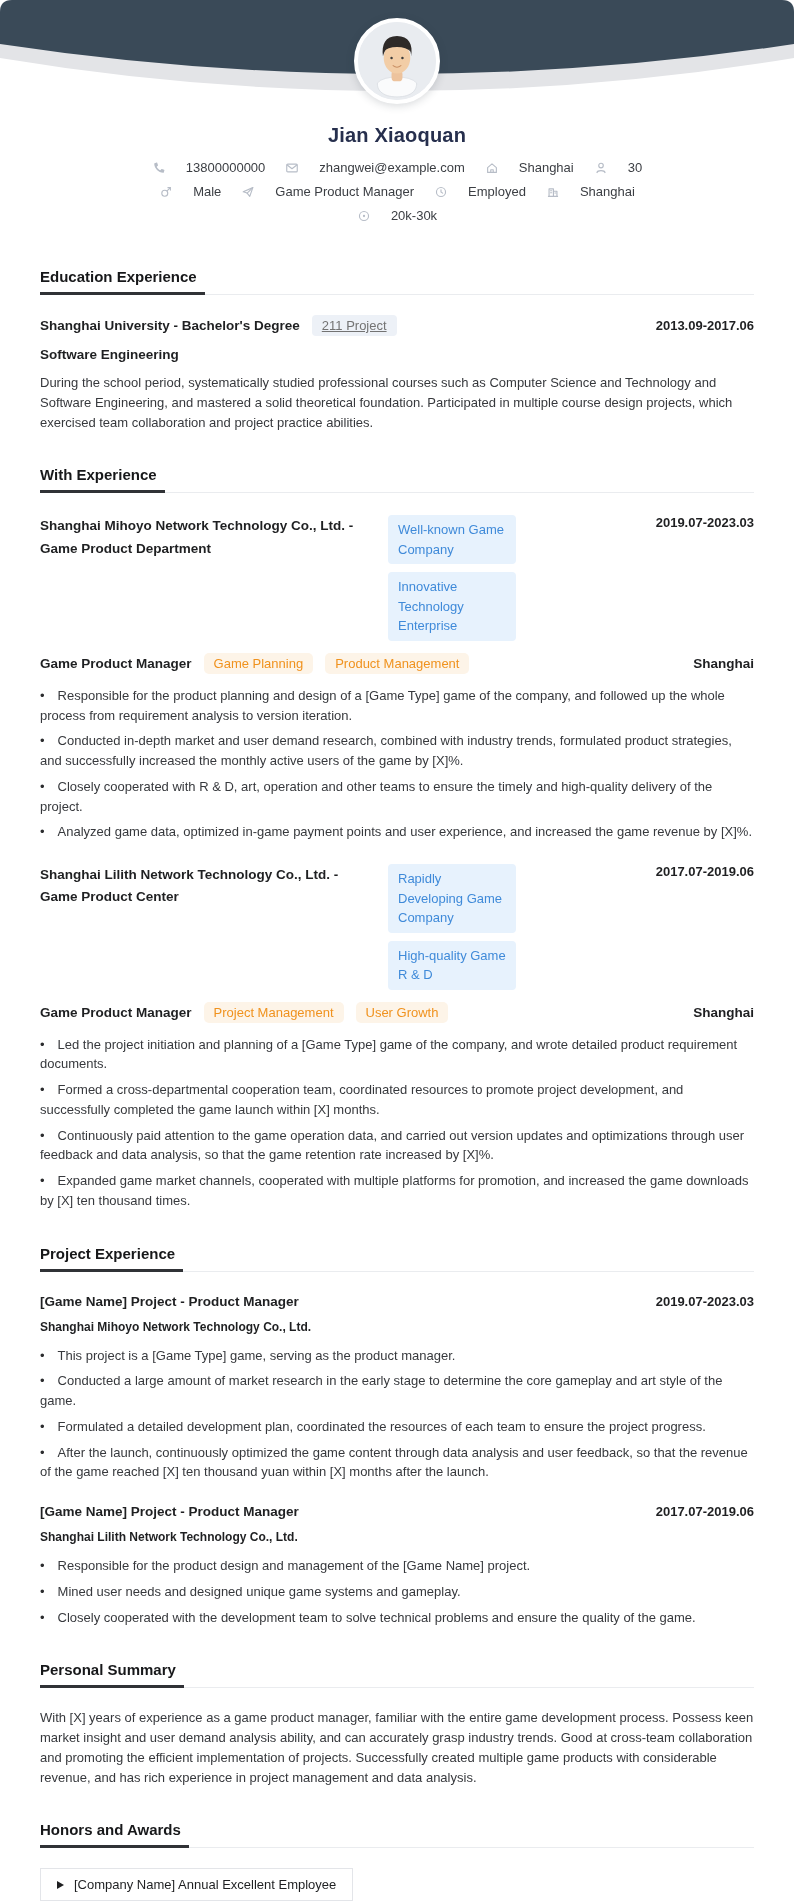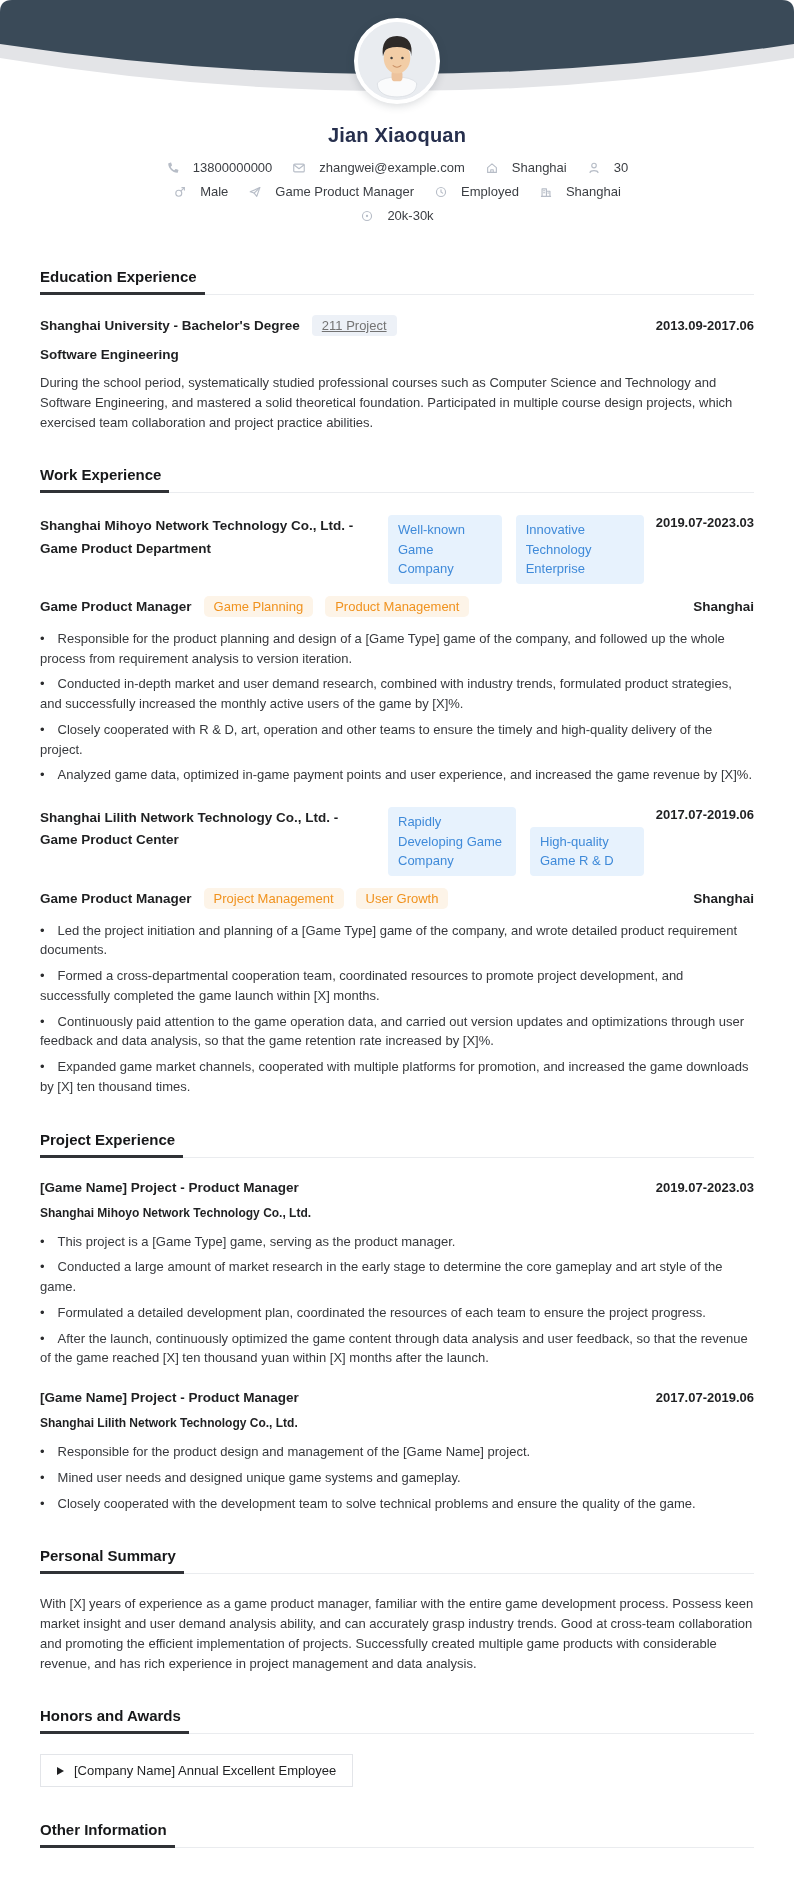--- a/index.html
+++ b/index.html
@@ -22,21 +22,21 @@
     box-shadow: 0 2px 8px rgba(40,50,60,.18);
     z-index: 2;
   }
   .avatar svg { width: 100%; height: 100%; display:block; }
   .person-name {
     margin: 0; padding-top: 124px;
     font-size: 20px; font-weight: 700; color: #262f4d; letter-spacing: .2px;
   }
   .contact { margin-top: 13px; display: flex; flex-direction: column; gap: 9px; align-items: center; }
   .crow { display: flex; gap: 20px; align-items: center; justify-content: center; }
-  .ci { display: inline-flex; align-items: center; gap: 13px; font-size: 13px; color: #3b3e43; }
+  .ci { display: inline-flex; align-items: center; gap: 20px; font-size: 13px; color: #3b3e43; }
   .ci svg { width: 14px; height: 14px; flex: 0 0 auto; }
   .icon-stroke { stroke: #b7bdc7; fill: none; stroke-width: 1.3; stroke-linecap: round; stroke-linejoin: round; }
 
   
   main { padding: 0 40px; }
   section { margin-top: 34px; }
   .sec-title { position: relative; font-size: 15px; font-weight: 700; color: #17181a; margin-bottom: 20px; }
   .sec-title::after { content: ""; display: block; height: 1px; background: #eaecef; margin-top: 9px; }
   .sec-title .t { position: relative; display: inline-block; }
   .sec-title .t::after { content: ""; position: absolute; left: 0; right: -8px; bottom: -10px; height: 3px; background: #303236; z-index: 1; }
@@ -53,21 +53,21 @@
 
   .edu-head { display: flex; align-items: center; }
   .edu-left { display: flex; align-items: center; gap: 12px; font-size: 13.5px; }
   .edu-major { margin-top: 11px; font-size: 13.5px; }
   .edu-desc { margin-top: 11px; }
 
   .job { margin-top: 22px; }
   .job:first-of-type { margin-top: 0; }
   .job-head { display: flex; align-items: flex-start; }
   .company { width: 336px; font-size: 13.5px; font-weight: 700; color: #1f2022; line-height: 1.65; flex: 0 0 auto; }
-  .job-badges { display: flex; gap: 14px; align-items: flex-end; padding-left: 12px; }
+  .job-badges { display: flex; gap: 8px; align-items: center; padding-left: 12px; flex-direction: column; }
   .role-row { display: flex; align-items: center; gap: 12px; margin: 12px 0 12px; }
   .role { font-weight: 700; color: #1f2022; font-size: 13.5px; }
   .loc { margin-left: auto; font-weight: 700; color: #1f2022; font-size: 13.5px; }
 
   .proj { margin-top: 22px; }
   .proj:first-of-type { margin-top: 0; }
   .proj-head { display: flex; align-items: center; font-size: 13.5px; }
   .proj-company { margin-top: 11px; font-size: 12px; margin-bottom: 12px; }
 
   .pill {
@@ -188,21 +188,21 @@
           <span class="bold">Shanghai University - Bachelor's Degree</span>
           <span class="badge-soft">211 Project</span>
         </div>
         <span class="date">2013.09-2017.06</span>
       </div>
       <div class="edu-major bold">Software Engineering</div>
       <p class="para edu-desc">During the school period, systematically studied professional courses such as Computer Science and Technology and Software Engineering, and mastered a solid theoretical foundation. Participated in multiple course design projects, which exercised team collaboration and project practice abilities.</p>
     </section>
 
     <section>
-      <div class="sec-title"><span class="t">Work Experience</span></div>
+      <div class="sec-title"><span class="t">With Experience</span></div>
 
       <div class="job">
         <div class="job-head">
           <div class="company">Shanghai Mihoyo Network Technology Co., Ltd. - Game Product Department</div>
           <div class="job-badges">
             <span class="badge-blue">Well-known Game Company</span>
             <span class="badge-blue">Innovative Technology Enterprise</span>
           </div>
           <span class="date">2019.07-2023.03</span>
         </div>

